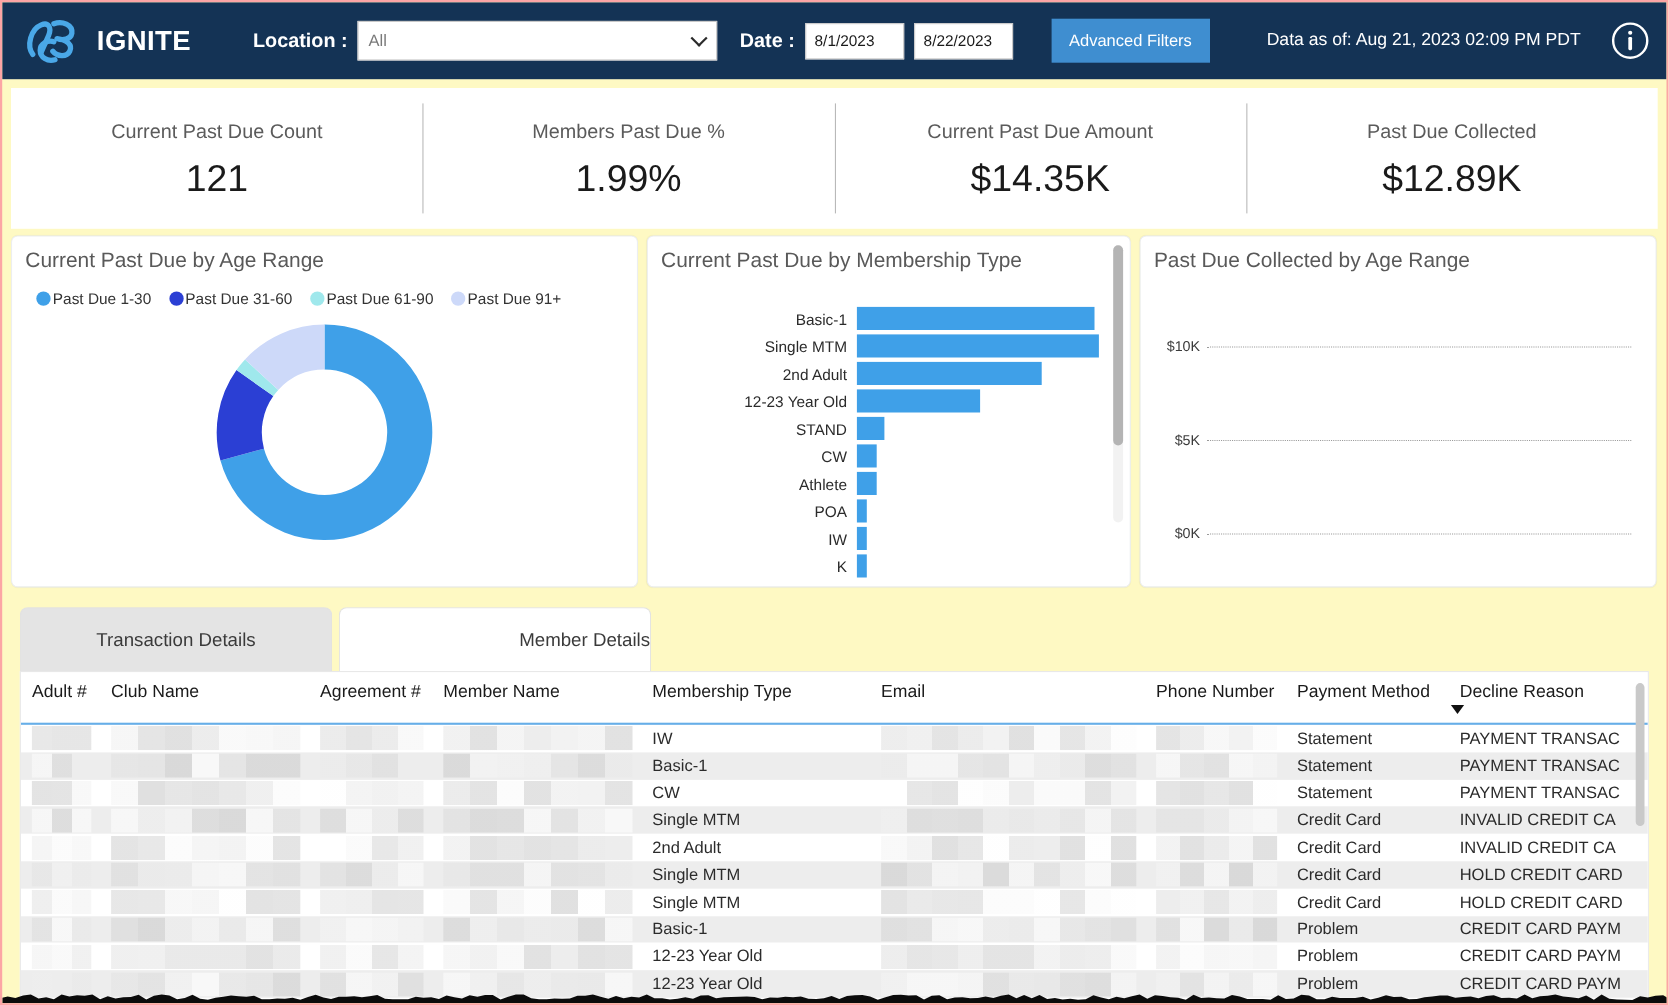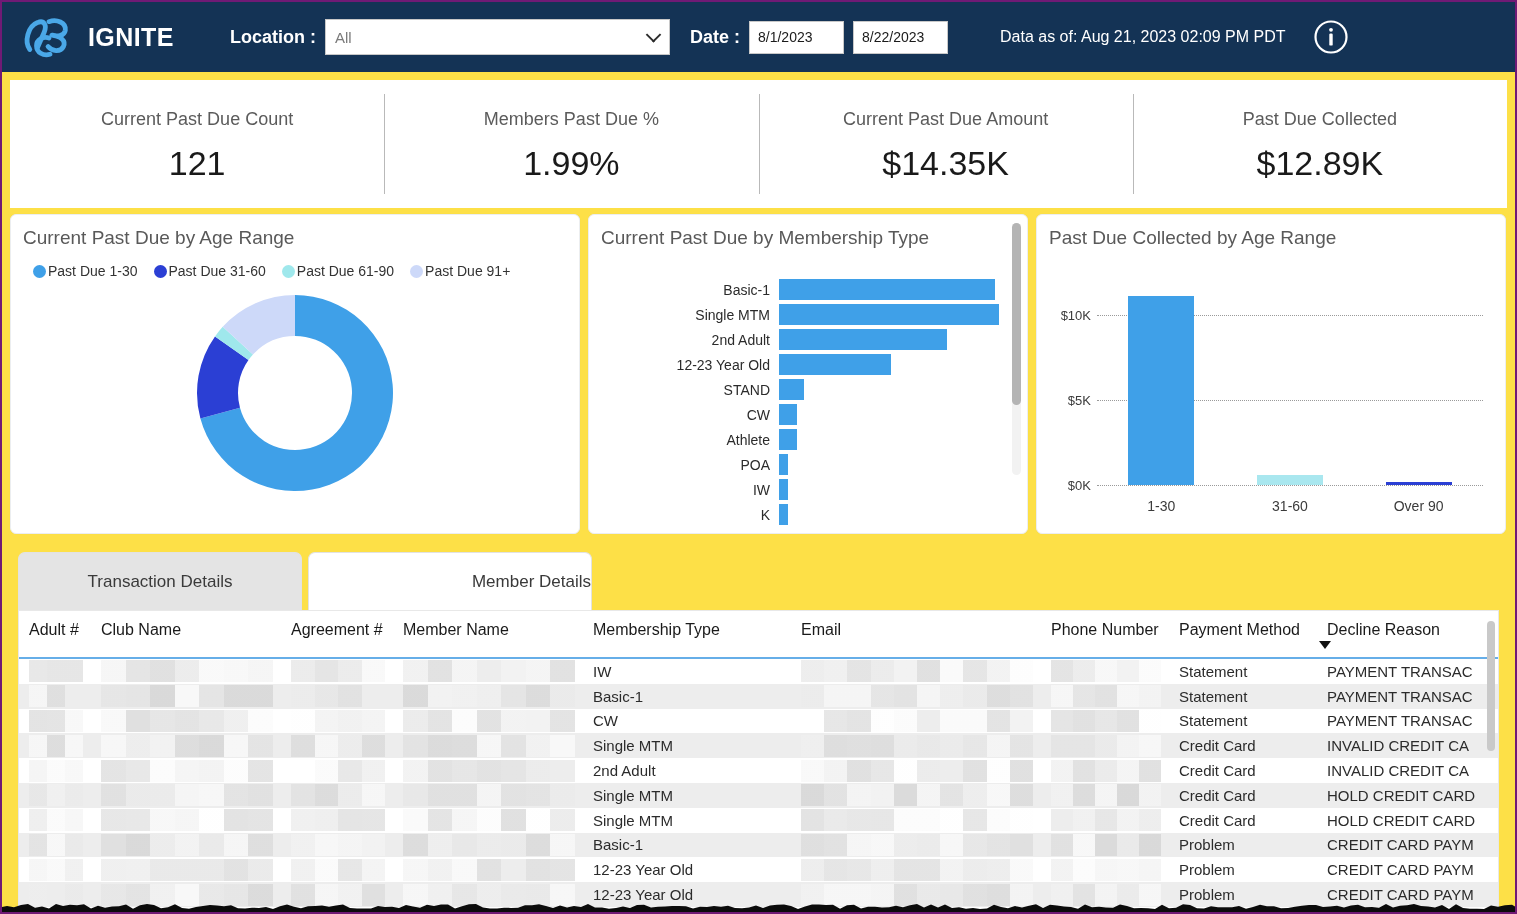--- a/index.html
+++ b/index.html
@@ -5,22 +5,22 @@
   * { box-sizing: border-box; margin: 0; padding: 0; }
   html, body {
     width: 1517px; height: 914px;
     font-family: "Liberation Sans", sans-serif;
     background: #ffffff;
     overflow: hidden;
   }
   #app {
     position: relative;
     width: 1517px; height: 914px;
-    background: #fde047;
-    border: 2px solid #701a75;
+    background: #fef9c3;
+    border: 2px solid #fca5a5;
     overflow: hidden;
   }
 
   
   .header {
     position: absolute; left: 0; top: 0;
     width: 1513px; height: 70px;
     background: #143355;
     display: flex; align-items: center;
     padding: 0 14px 0 18px;
@@ -243,20 +243,23 @@
 
     <span class="hdr-label date-label">Date :</span>
 
     <div class="date-box">
       <span>8/1/2023</span>
     </div>
     <div class="date-box">
       <span>8/22/2023</span>
     </div>
 
+    <div class="adv-btn">
+      <span>Advanced Filters</span>
+    </div>
 
     <span class="data-as-of">Data as of: Aug 21, 2023  02:09 PM PDT</span>
 
     <svg class="info-icon" viewBox="0 0 38 38">
       <circle cx="19" cy="19" r="15.5" fill="none" stroke="#ffffff" stroke-width="2.2"></circle>
       <circle cx="19" cy="11.8" r="1.9" fill="#ffffff"></circle>
       <rect x="17.3" y="15.6" width="3.4" height="12" rx="1.2" fill="#ffffff"></rect>
     </svg>
   </div>
 
@@ -382,34 +385,20 @@
 
     <div class="panel p3">
       <div class="panel-title">Past Due Collected by Age Range</div>
       <div class="colchart" id="colchart">
           <div class="gridline" style="top: 212px;"></div>
           <div class="ytick" style="top: 212px;">$0K</div>
           <div class="gridline" style="top: 127px;"></div>
           <div class="ytick" style="top: 127px;">$5K</div>
           <div class="gridline" style="top: 42px;"></div>
           <div class="ytick" style="top: 42px;">$10K</div>
-          <div class="plot">
-            <div class="col-group" style="left: 0%;">
-              <div class="col-bar" style="height: 188.7px; background: rgb(63, 160, 232);"></div>
-              <div class="col-xlabel">1-30</div>
-            </div>
-            <div class="col-group" style="left: 33.333%;">
-              <div class="col-bar" style="height: 10.2px; background: rgb(169, 231, 239);"></div>
-              <div class="col-xlabel">31-60</div>
-            </div>
-            <div class="col-group" style="left: 66.666%;">
-              <div class="col-bar" style="height: 2.72px; background: rgb(43, 63, 212);"></div>
-              <div class="col-xlabel">Over 90</div>
-            </div>
-          </div>
         </div>
     </div>
   </div>
 
   <div class="tabs-wrap">
     <div class="tab active">
       <span>Transaction Details</span>
     </div>
     <div class="tab inactive">
       <span>Member Details</span>

